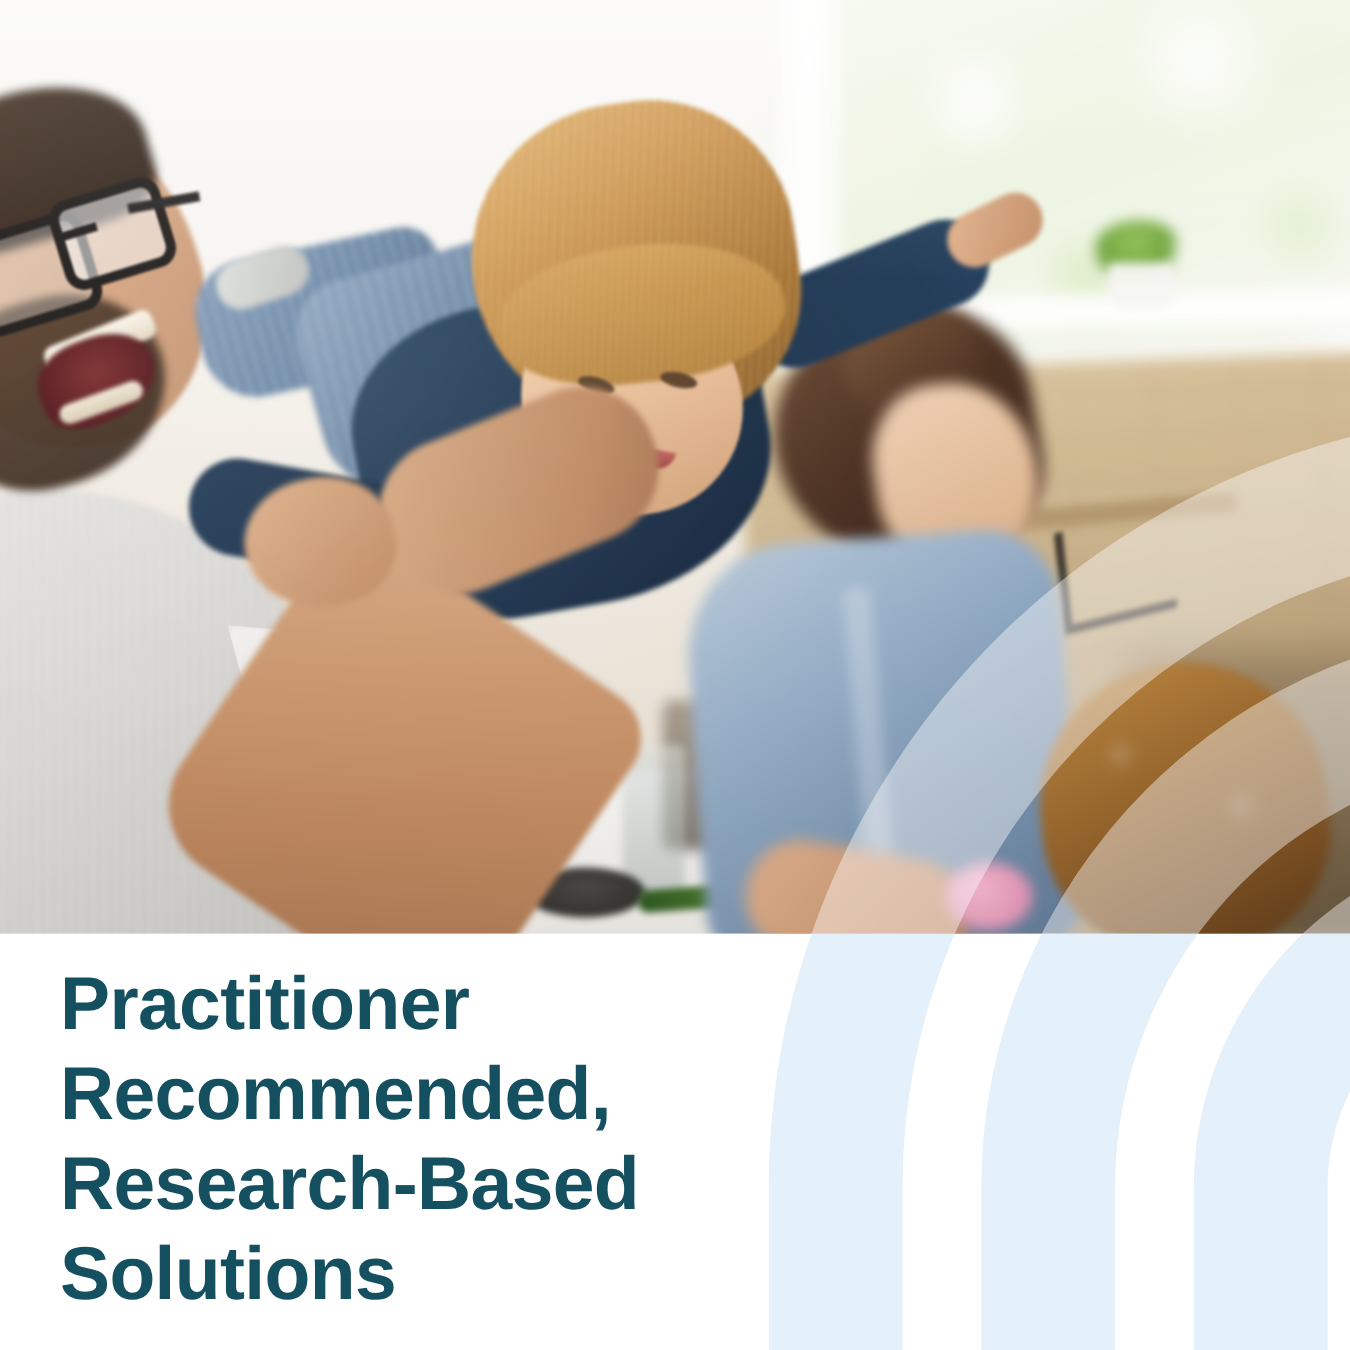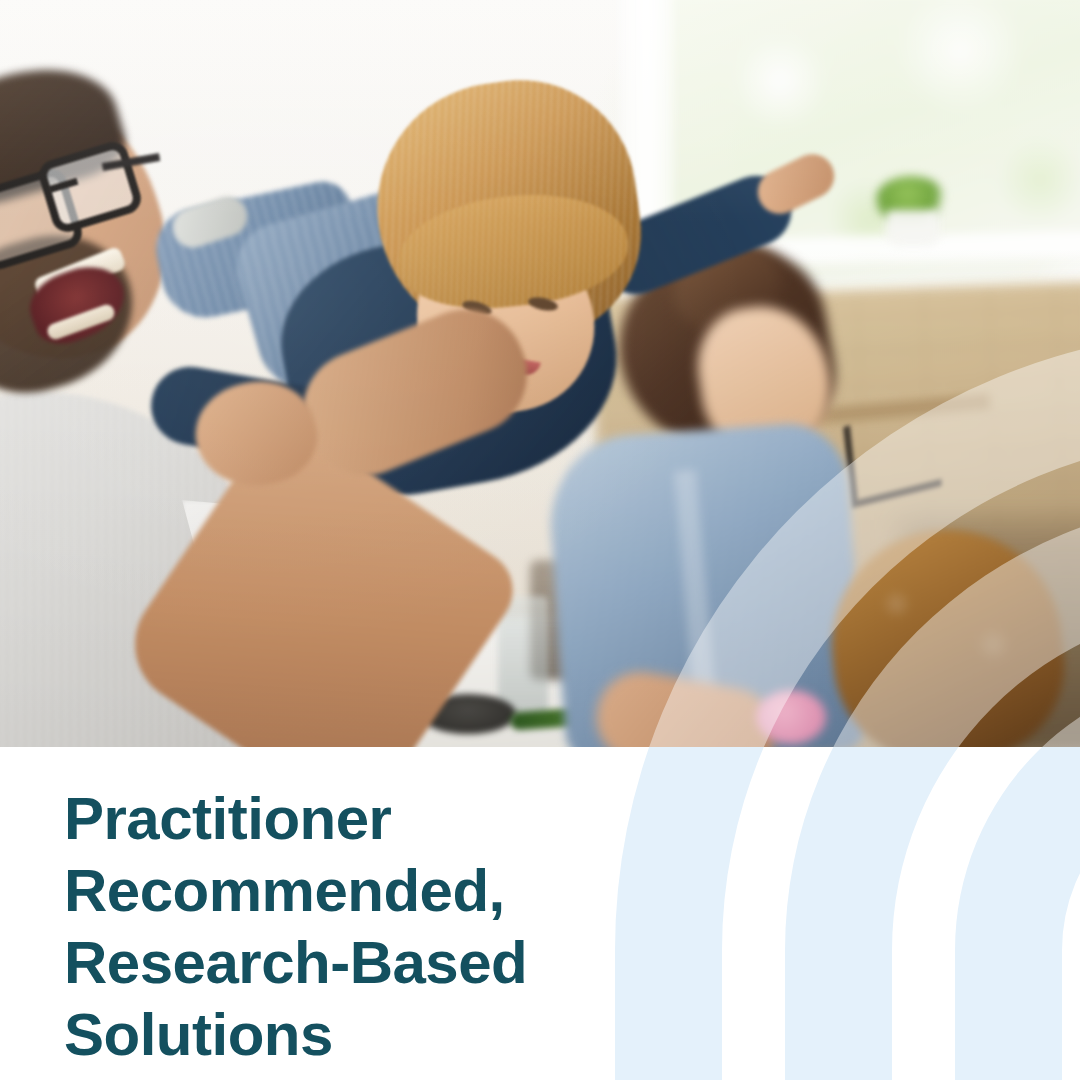--- a/index.html
+++ b/index.html
@@ -562,21 +562,21 @@
     height: 1080px;
     pointer-events: none;
   }
 
   
   .headline {
     position: absolute;
     left: 48px;
     top: 767px;
     width: 640px;
-    margin: 16px;
+    margin: 0;
     font-family: "Liberation Sans", sans-serif;
     font-weight: 700;
     font-size: 60px;
     line-height: 72px;
     letter-spacing: -0.5px;
     color: #14505F;
     white-space: pre-line;
     z-index: 5;
   }
 </style>

